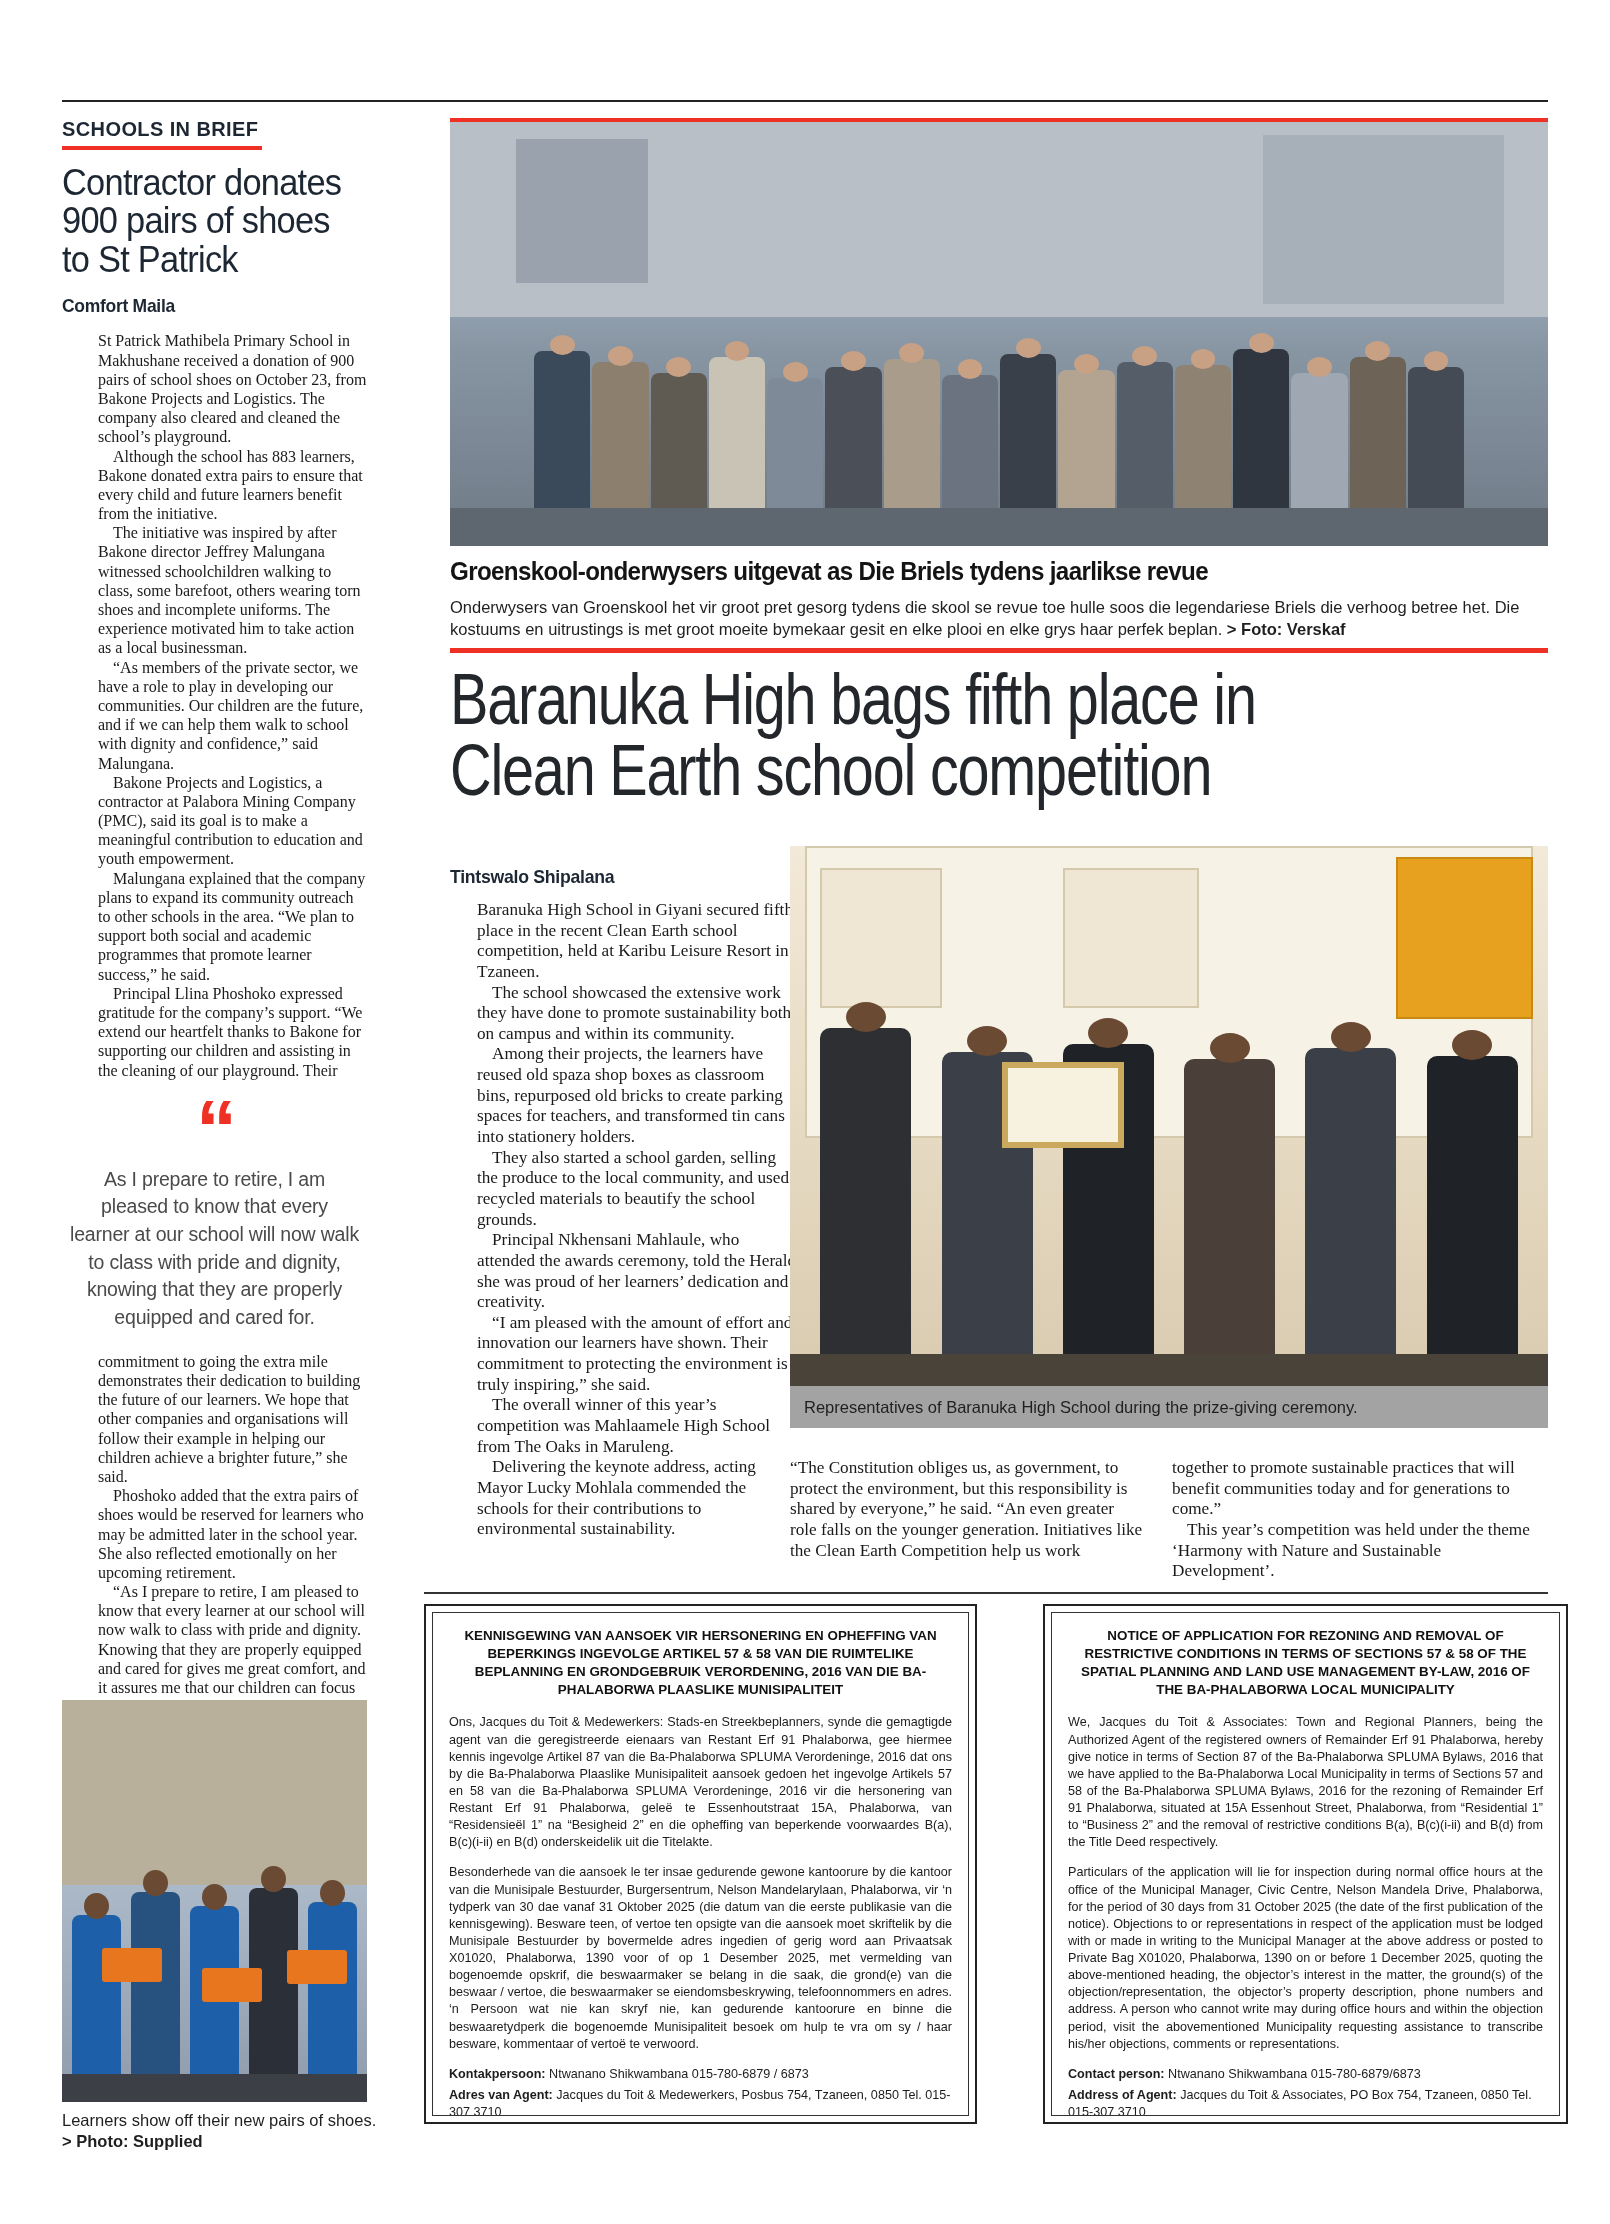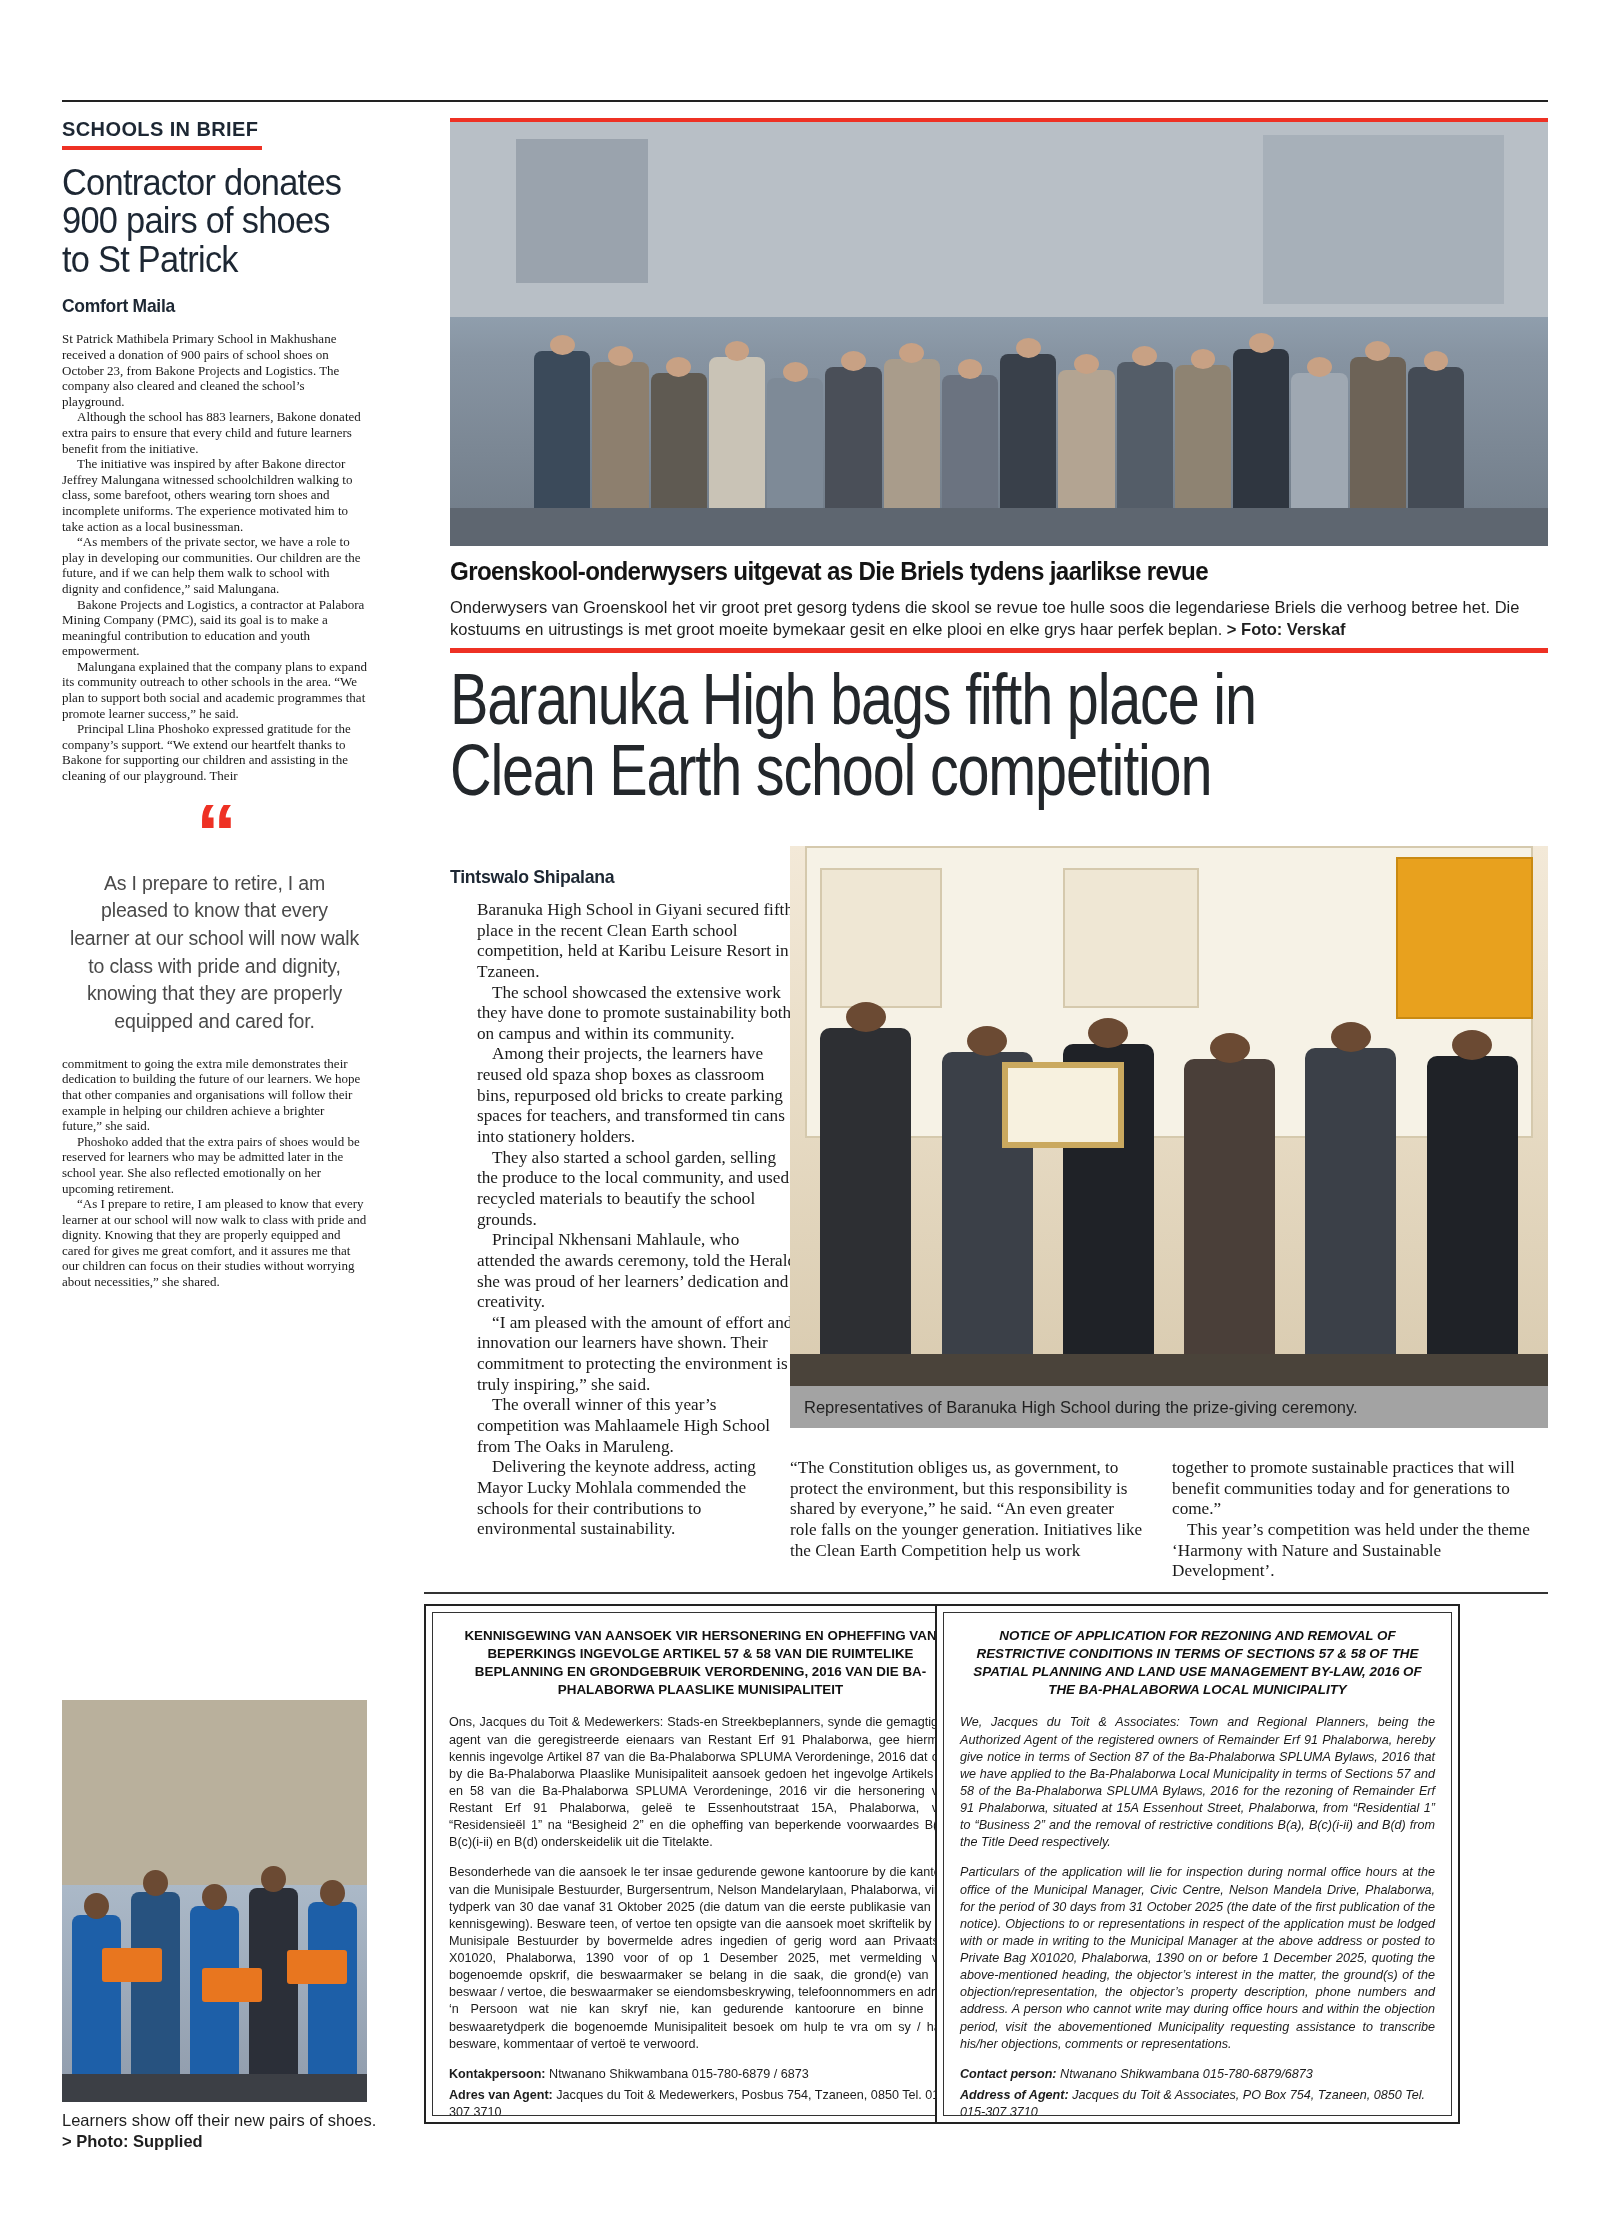--- a/index.html
+++ b/index.html
@@ -60,21 +60,21 @@
     font-weight:400; font-size:37px; line-height:1.04; color:#1d2733;
     letter-spacing:-0.8px; transform:scaleX(0.93); transform-origin:left top;
     margin-bottom:16px;
   }
   .byline {
     font-family:"Liberation Sans", sans-serif;
     font-weight:700; font-size:19px; color:#1d2733; letter-spacing:-0.3px;
     transform:scaleX(0.92); transform-origin:left top;
     margin-bottom:14px;
   }
-  .body-text { font-family:"Liberation Serif", serif; font-size:13px; line-height:1.2; text-align:left; color:#1a1a1a; }
+  .body-text { font-family:"Liberation Serif", serif; font-size:16px; line-height:1.2; text-align:left; color:#1a1a1a;margin-left:36px; }
   .body-text p { margin:0; }
   .body-text p + p { text-indent:15px; }
 
   
   .pullquote { margin:26px 0 20px 0; text-align:center; }
   .pq-mark {
     font-family:"Liberation Sans", sans-serif;
     color:#ee3124; font-size:82px; font-weight:700; line-height:0.55;
     letter-spacing:-4px; display:block; height:52px;
   }
@@ -149,21 +149,21 @@
   .main-col2 p, .main-col3 p { margin:0; }
   .main-col2 p + p, .main-col3 p + p { text-indent:15px; }
 
   
   .notice {
     position:absolute; top:1604px; height:520px;
     border:2px solid #222; background:#fff; padding:6px;
   }
   .notice-inner { border:1px solid #333; height:100%; padding:14px 16px; overflow:hidden; }
   .notice-af { left:424px; width:553px; }
-  .notice-en { left:935px; width:525px;font-style:italic; }
+  .notice-en { left:1043px; width:525px; }
   .notice-title {
     font-family:"Liberation Sans", sans-serif; font-weight:700;
     font-size:13.4px; line-height:1.35; text-align:center; color:#111;
     margin-bottom:15px;
   }
   .notice-p {
     font-family:"Liberation Sans", sans-serif; font-size:12.6px;
     line-height:1.36; text-align:justify; color:#1c1c1c; margin:0 0 13px 0;
   }
   .notice-contact {

